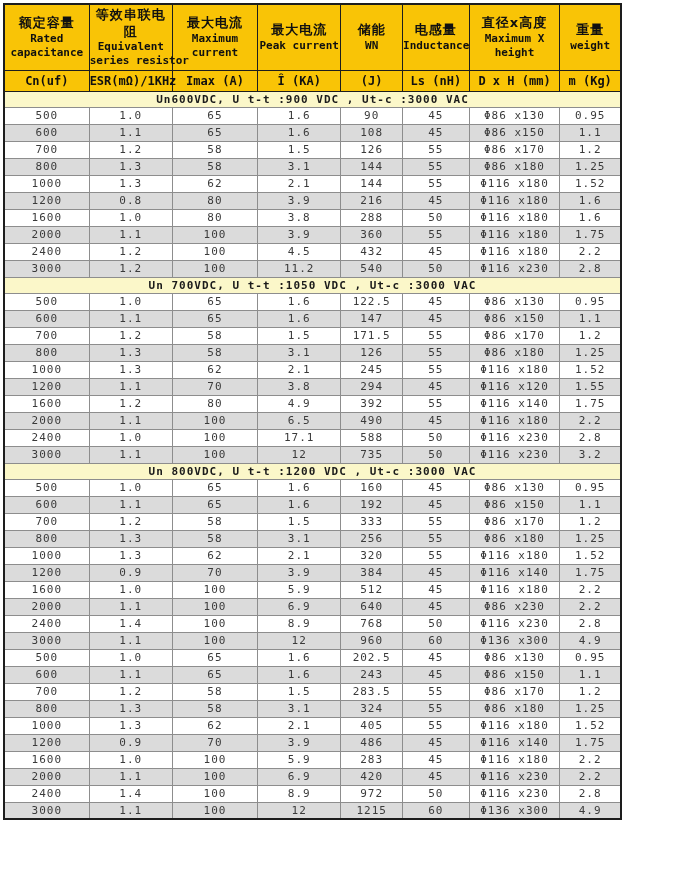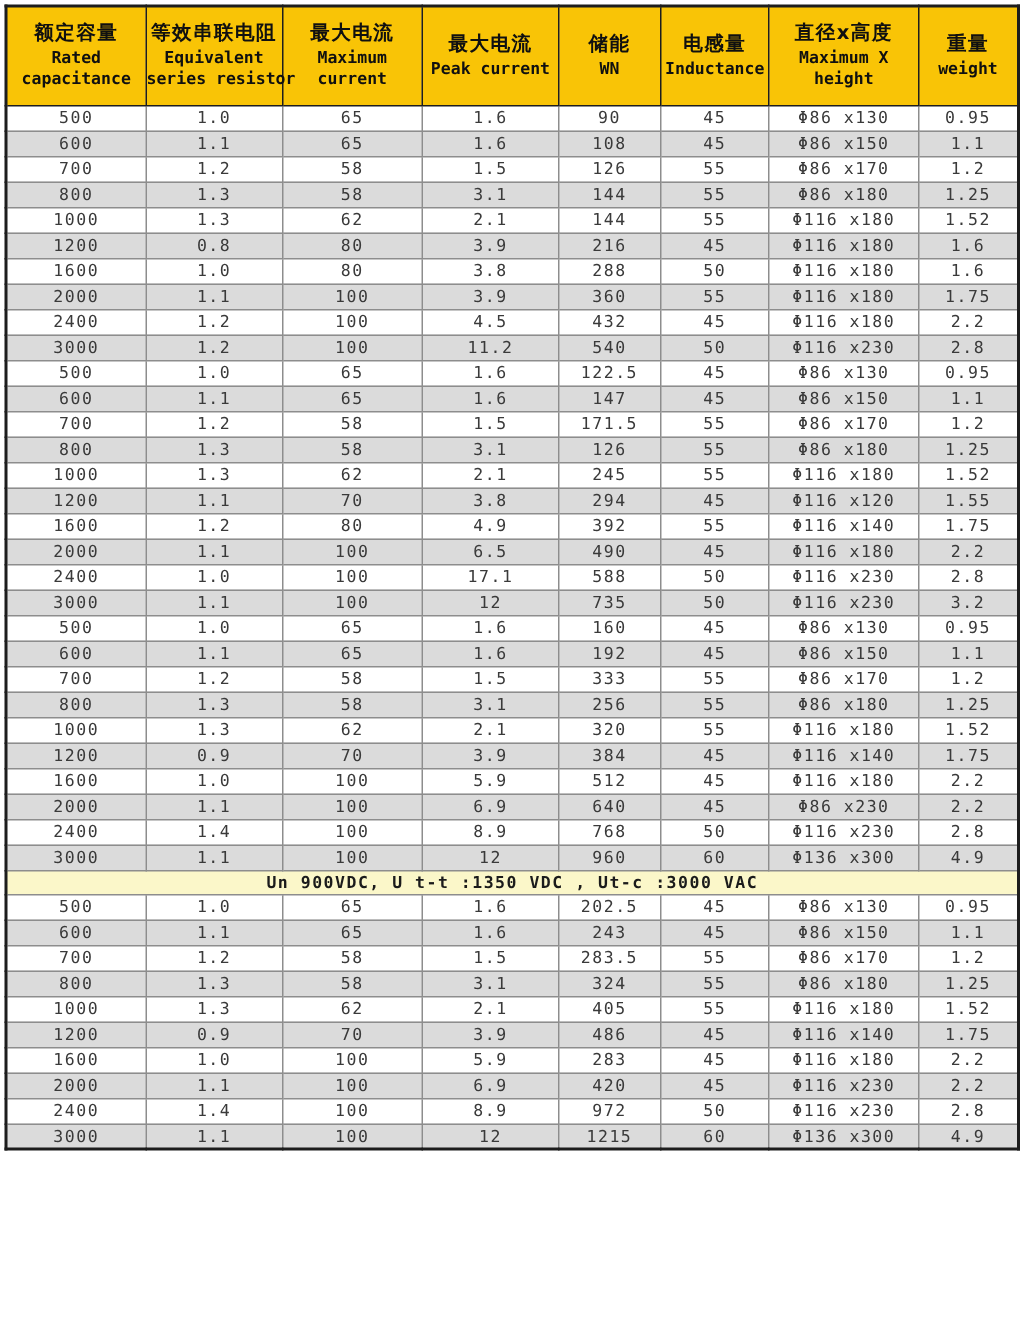--- a/index.html
+++ b/index.html
@@ -5,21 +5,21 @@
   * { box-sizing: border-box; }
   html, body {
     margin: 0; padding: 0;
     width: 683px; height: 891px;
     background: #ffffff;
     font-family: "DejaVu Sans Mono", "Liberation Mono", monospace;
     color: #2e2e2e;
   }
   .sheet { padding: 3px; }
   table.spec-table {
-    width: 677px;
+    width: 619px;
     border-collapse: collapse;
     table-layout: fixed;
     border: 2px solid var(--border-dark, #2b2b2b);
   }
   thead th {
     background: var(--header-bg, #F9C406);
     border: 1px solid var(--border-dark, #1d1d1d);
     color: #101010;
     font-weight: bold;
     padding: 0;
@@ -109,22 +109,35 @@
           <th class="head-cell">
             <div class="cn">直径x高度</div>
             <div class="en">Maximum X</div>
             <div class="en">height</div>
           </th>
           <th class="head-cell">
             <div class="cn">重量</div>
             <div class="en">weight</div>
           </th>
         </tr>
+      <tr id="unit-row">
+          <th class="unit-cell">Cn(uf)</th>
+          <th class="unit-cell">ESR(mΩ)/1KHz</th>
+          <th class="unit-cell">Imax (A)</th>
+          <th class="unit-cell">Î (KA)</th>
+          <th class="unit-cell">(J)</th>
+          <th class="unit-cell">Ls (nH)</th>
+          <th class="unit-cell">D x H (mm)</th>
+          <th class="unit-cell">m (Kg)</th>
+        </tr>
     </thead>
     <tbody id="table-body">
+        <tr class="section-row">
+          <td colspan="8">Un600VDC, U t-t :900 VDC , Ut-c :3000 VAC</td>
+        </tr>
         <tr>
           <td>500</td>
           <td>1.0</td>
           <td>65</td>
           <td>1.6</td>
           <td>90</td>
           <td>45</td>
           <td>Φ86 x130</td>
           <td>0.95</td>
         </tr>
@@ -211,20 +224,23 @@
         <tr class="alt">
           <td>3000</td>
           <td>1.2</td>
           <td>100</td>
           <td>11.2</td>
           <td>540</td>
           <td>50</td>
           <td>Φ116 x230</td>
           <td>2.8</td>
         </tr>
+        <tr class="section-row">
+          <td colspan="8">Un 700VDC, U t-t :1050 VDC , Ut-c :3000 VAC</td>
+        </tr>
         <tr>
           <td>500</td>
           <td>1.0</td>
           <td>65</td>
           <td>1.6</td>
           <td>122.5</td>
           <td>45</td>
           <td>Φ86 x130</td>
           <td>0.95</td>
         </tr>
@@ -311,20 +327,23 @@
         <tr class="alt">
           <td>3000</td>
           <td>1.1</td>
           <td>100</td>
           <td>12</td>
           <td>735</td>
           <td>50</td>
           <td>Φ116 x230</td>
           <td>3.2</td>
         </tr>
+        <tr class="section-row">
+          <td colspan="8">Un 800VDC, U t-t :1200 VDC , Ut-c :3000 VAC</td>
+        </tr>
         <tr>
           <td>500</td>
           <td>1.0</td>
           <td>65</td>
           <td>1.6</td>
           <td>160</td>
           <td>45</td>
           <td>Φ86 x130</td>
           <td>0.95</td>
         </tr>
@@ -411,23 +430,20 @@
         <tr class="alt">
           <td>3000</td>
           <td>1.1</td>
           <td>100</td>
           <td>12</td>
           <td>960</td>
           <td>60</td>
           <td>Φ136 x300</td>
           <td>4.9</td>
         </tr>
-        <tr class="section-row">
-          <td colspan="8">Un 900VDC, U t-t :1350 VDC , Ut-c :3000 VAC</td>
-        </tr>
         <tr>
           <td>500</td>
           <td>1.0</td>
           <td>65</td>
           <td>1.6</td>
           <td>202.5</td>
           <td>45</td>
           <td>Φ86 x130</td>
           <td>0.95</td>
         </tr>

